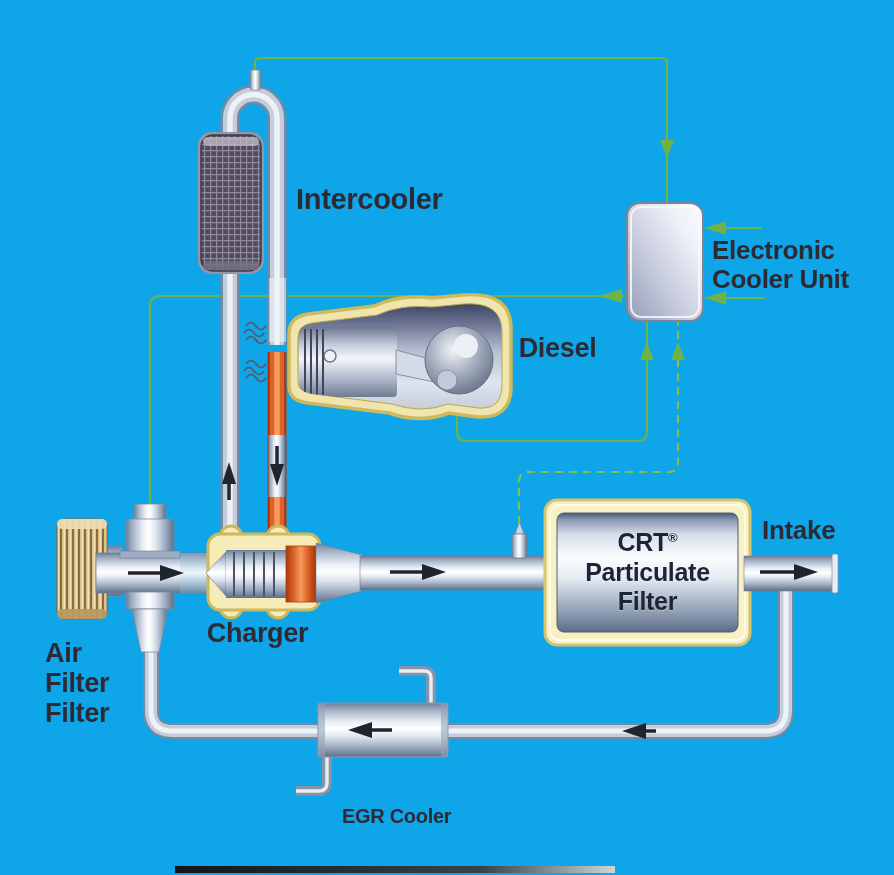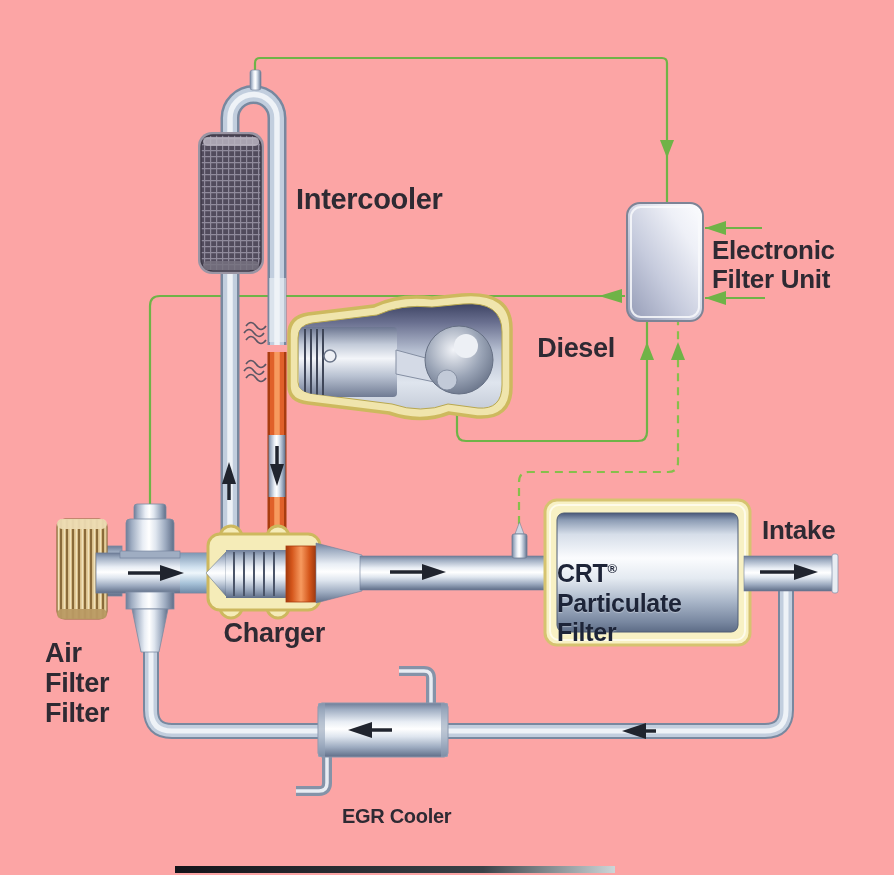--- a/index.html
+++ b/index.html
@@ -1,33 +1,33 @@
 <!DOCTYPE html>
 <html><head>
 <meta charset="utf-8">
 <style>
   html,body{margin:0;padding:0;background:#e8e8e4;}
   .stage{
     position:relative;width:894px;height:875px;margin:0 auto;
-    background:#fca5a5;overflow:hidden;
+    background:#0ea5e9;overflow:hidden;
     font-family:"Liberation Sans", sans-serif;
   }
   .stage svg{position:absolute;left:0;top:0;}
   .lbl{
     position:absolute;color:#2e2a33;font-weight:bold;
     font-family:"Liberation Sans", sans-serif;
     line-height:1.12;letter-spacing:-0.3px;white-space:nowrap;
   }
   .lbl span{display:block;}
-  .lbl-center{text-align:right;}
+  .lbl-center{text-align:center;}
   .crt-label{
     position:absolute;left:557px;top:513px;width:181px;height:119px;
-    display:flex;flex-direction:column;justify-content:center;
+    display:flex;flex-direction:column;align-items:center;justify-content:center;
     color:#1d2438;font-weight:bold;font-size:25px;line-height:1.18;
-    letter-spacing:-0.3px;text-shadow:0 1px 1px rgba(255,255,255,0.35);margin-top:31px;
+    letter-spacing:-0.3px;text-shadow:0 1px 1px rgba(255,255,255,0.35);
   }
   .crt-label sup{font-size:13px;vertical-align:super;}
 </style>
 </head>
 <body>
 
 <div class="stage">
 
 <svg width="894" height="875" viewBox="0 0 894 875">
   <defs>
@@ -273,21 +273,21 @@
 
   <rect x="175" y="866" width="440" height="7" fill="url(#barGrad)"></rect>
 </svg>
 
 <div class="lbl" style="left:296px;top:183px;font-size:29px;">
   <span>Intercooler</span>
 </div>
 
 <div class="lbl" style="left:712px;top:236px;font-size:26px;">
   <span>Electronic</span>
-  <span>Filter Unit</span>
+  <span>Cooler Unit</span>
 </div>
 
 <div class="lbl lbl-center" style="left:500px;top:333px;width:115px;font-size:27px;">
   <span>Diesel</span>
 </div>
 
 <div class="crt-label">
   <span><span>CRT</span><sup>®</sup></span>
   <span>Particulate</span>
   <span>Filter</span>

